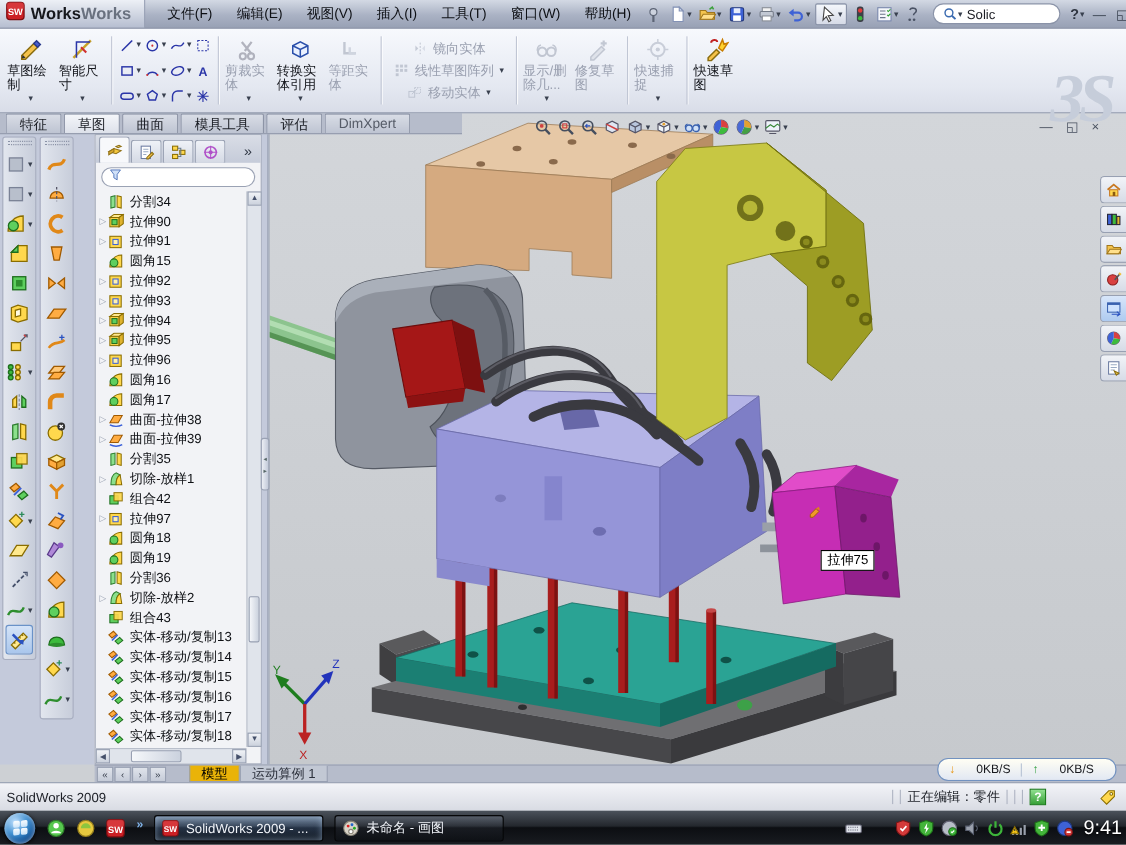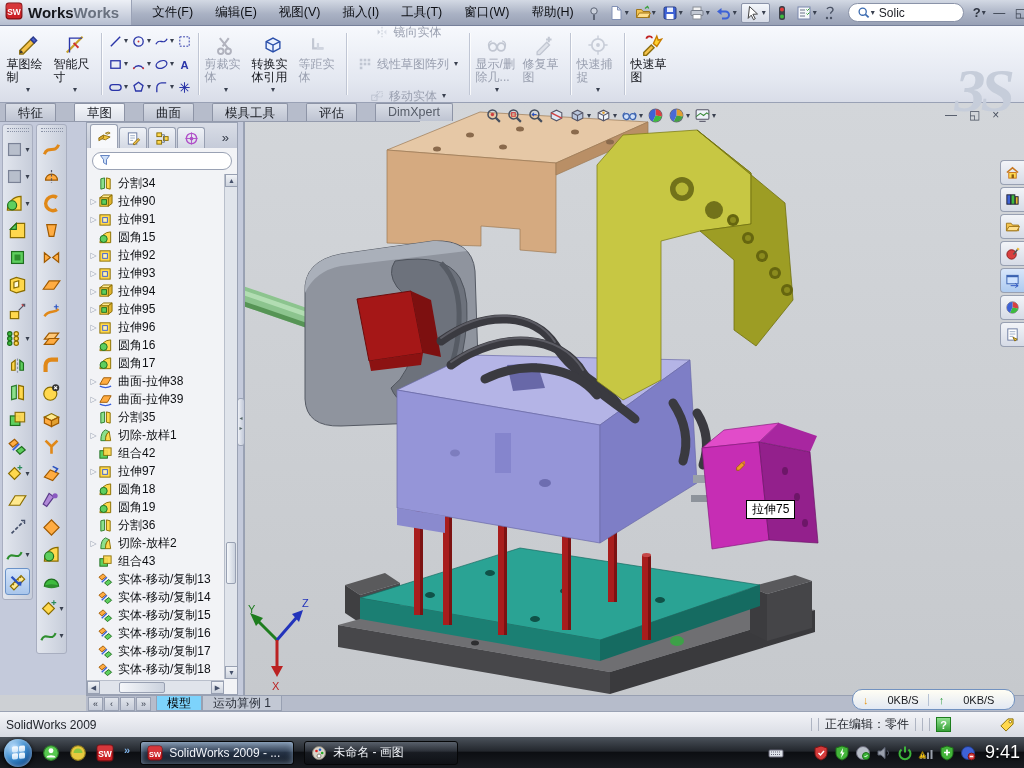--- a/index.html
+++ b/index.html
@@ -27,27 +27,27 @@
 .rsep{width:1px;background:#c0c6d4;margin:5px 3px;box-shadow:1px 0 0 rgba(255,255,255,.8)}
 .rbtn{width:47px;display:flex;flex-direction:column;align-items:center;padding-top:4px;height:71px;border-radius:3px}
 .rbtn .ric{height:25px;display:flex;align-items:center}
 .rlab{font-size:12px;line-height:13px;color:#14161c;width:42px;word-break:break-all}
 .rbtn.dis .rlab{color:#9aa0b0}
 .rbtn.dis svg{opacity:.45}
 .rbtn .drp{margin-top:2px}
 .entgrid{display:flex;gap:3px;padding:0 3px}
 .entcol{display:flex;flex-direction:column;gap:2px;justify-content:center}
 .entcell{display:flex;align-items:center;height:21px}
-.rowbtns{display:flex;flex-direction:column;justify-content:center;gap:15px;width:116px}
+.rowbtns{display:flex;flex-direction:column;justify-content:center;gap:3px;width:116px}
 .rowbtn{display:flex;align-items:center;gap:5px;font-size:12px;color:#9aa0b0;height:17px}
 .rowbtn svg{opacity:.5}
 #watermark{position:absolute;right:14px;top:29px;font-size:62px;font-style:italic;font-weight:bold;color:#c6cdda;font-family:"Liberation Serif",serif;letter-spacing:-5px;z-index:0}
 
 #cmdtabs{position:absolute;left:0;top:103px;width:420px;height:19px;display:flex;background:#b6bccb;border-bottom:1px solid #949bad;z-index:25;padding-left:5px}
-.ctab{font-size:12.5px;padding:1px 12px 0;color:#1a1d24;background:linear-gradient(#d9dde6,#bec4d2);border:1px solid #8d94a6;border-bottom:none;border-radius:2px 2px 0 0;margin-right:18px;white-space:nowrap}
+.ctab{font-size:12.5px;padding:1px 12px 0;color:#1a1d24;background:linear-gradient(#d9dde6,#bec4d2);border:1px solid #8d94a6;border-bottom:none;border-radius:2px 2px 0 0;margin-right:2px;white-space:nowrap}
 .ctab.active{background:linear-gradient(#f4f6fa,#dde1ea)}
 .ctab.gray{color:#565c68}
 
 #viewport{position:absolute;left:244px;top:103px;width:780px;height:592px;background:linear-gradient(180deg,#d3d6da,#c6c9cd);border-left:1px solid #98a0b2;overflow:hidden;z-index:10}
 #model{position:absolute;left:0;top:0}
 #headsup{position:absolute;left:240px;top:4px;display:flex;align-items:center;gap:4px;z-index:5}
 .hui{display:flex;align-items:center}
 #cw-btns{position:absolute;left:700px;top:5px;display:flex;gap:12px;color:#48505f;font-size:12px;z-index:5}
 #vp-tooltip{position:absolute;left:501px;top:397px;background:#fff;border:1px solid #000;font-size:12px;padding:0 5px;line-height:17px;color:#000;z-index:6;white-space:nowrap}
 #vp-cursor{position:absolute;left:489px;top:355px;z-index:6}
@@ -82,21 +82,21 @@
 .tp-btn{width:24px;height:25px;background:linear-gradient(#f2f4f8,#d6dbe6);border:1px solid #98a0b2;border-right:none;border-radius:4px 0 0 4px;display:flex;align-items:center;justify-content:center}
 .tp-btn.sel{background:linear-gradient(#d8e6fa,#aecbf0)}
 
 #net-widget{position:absolute;left:852px;top:689px;width:163px;height:21px;background:linear-gradient(#fffef4,#e2e8f3);border:1px solid #7292c0;border-radius:10px;display:flex;align-items:center;font-size:11px;color:#16181d;z-index:28}
 .nwa{font-weight:bold;margin:0 5px 0 10px}
 .nw-sep{width:1px;height:12px;background:#b6c2d4;margin-left:9px}
 
 #model-tabs{position:absolute;left:86px;top:695px;width:938px;height:16px;background:#b6bccb;display:flex;align-items:stretch;border-top:1px solid #98a0b2;z-index:27;padding-left:2px}
 .mnav{width:15px;display:flex;align-items:center;justify-content:center;font-size:9px;color:#333a48;background:linear-gradient(#e0e4eb,#c5cbd8);border:1px solid #98a0b2;margin:1px 1px 0 0}
 .mtab{font-size:12px;padding:0 10px;display:flex;align-items:center;border:1px solid #98a0b2;border-top:none;white-space:nowrap}
-.mtab.active{background:#7dd3fc;margin-left:4px}
+.mtab.active{background:#eab308;margin-left:20px}
 .mtab.inactive{background:#c2c8d4;color:#2c313c}
 
 #statusbar{position:absolute;left:0;top:711px;width:1024px;height:26px;background:linear-gradient(#f3f4f8,#d8dbe3);border-top:1px solid #9aa2b4;display:flex;align-items:center;font-size:12px;color:#1c1f26;z-index:29}
 #sb-left{margin-left:6px}
 #sb-right{margin-left:auto;display:flex;align-items:center;gap:6px;margin-right:10px}
 .sb-sep{width:1px;height:13px;background:#aeb4c2}
 .sb-help{width:15px;height:15px;background:linear-gradient(#8fe08f,#38a038);border:1px solid #1d7d1d;color:#fff;font-weight:bold;font-size:11px;display:flex;align-items:center;justify-content:center}
 #sb-tag{margin-left:42px;display:flex}
 
 #taskbar{position:absolute;left:0;top:737px;width:1024px;height:31px;background:linear-gradient(#4b525b,#23272d 45%,#0c0e12 50%,#191c21);display:flex;align-items:center;z-index:50}

